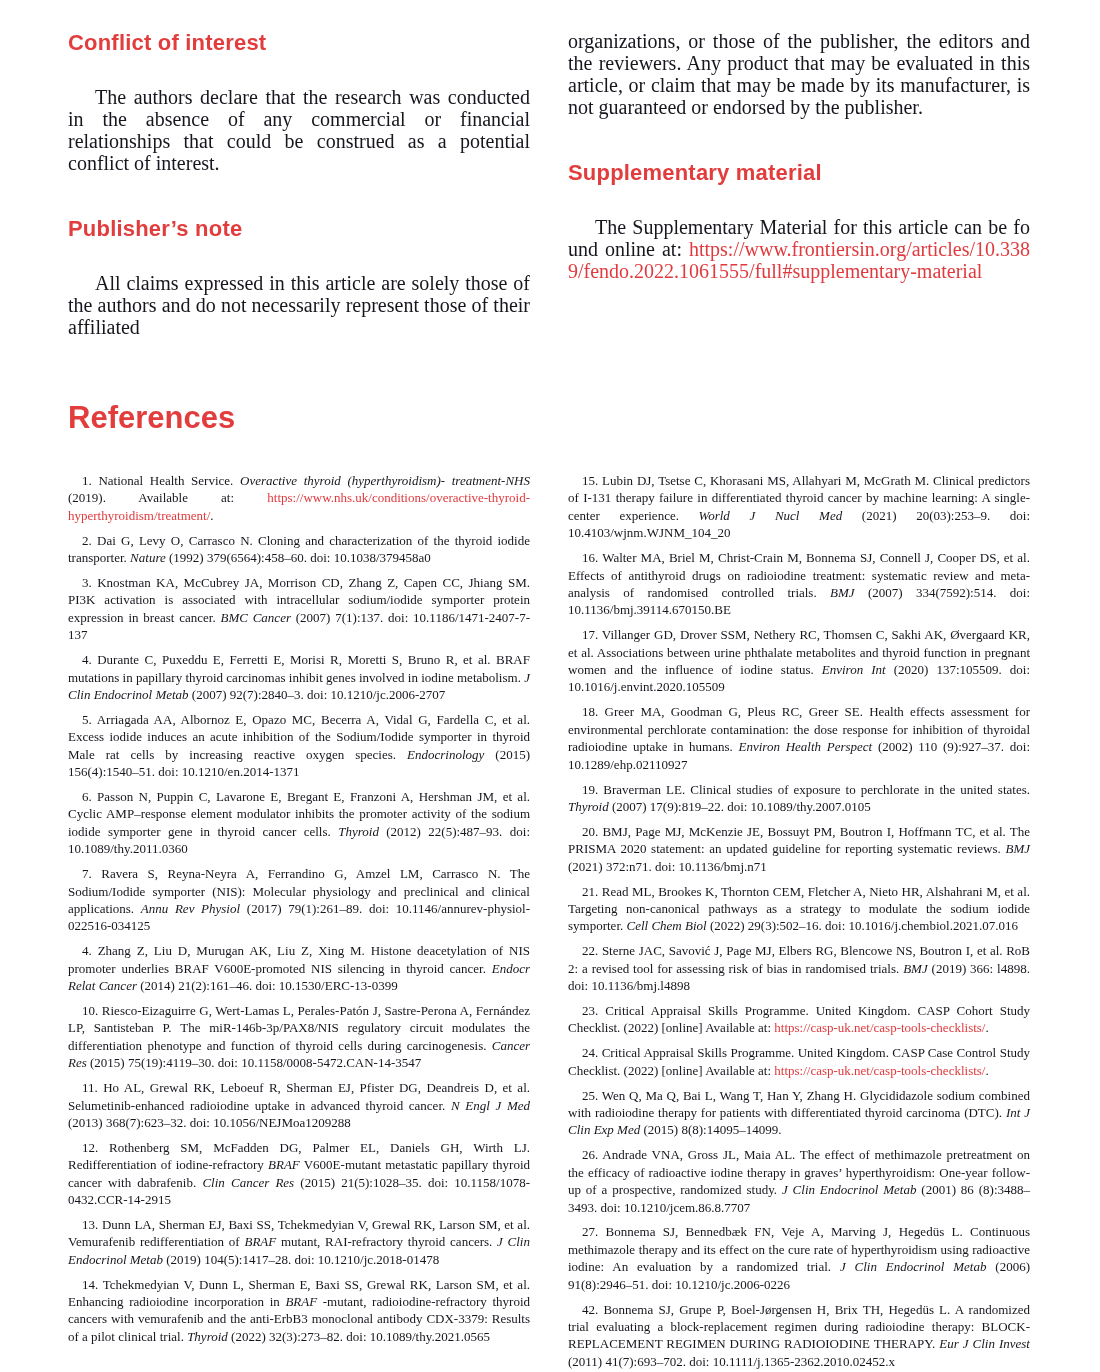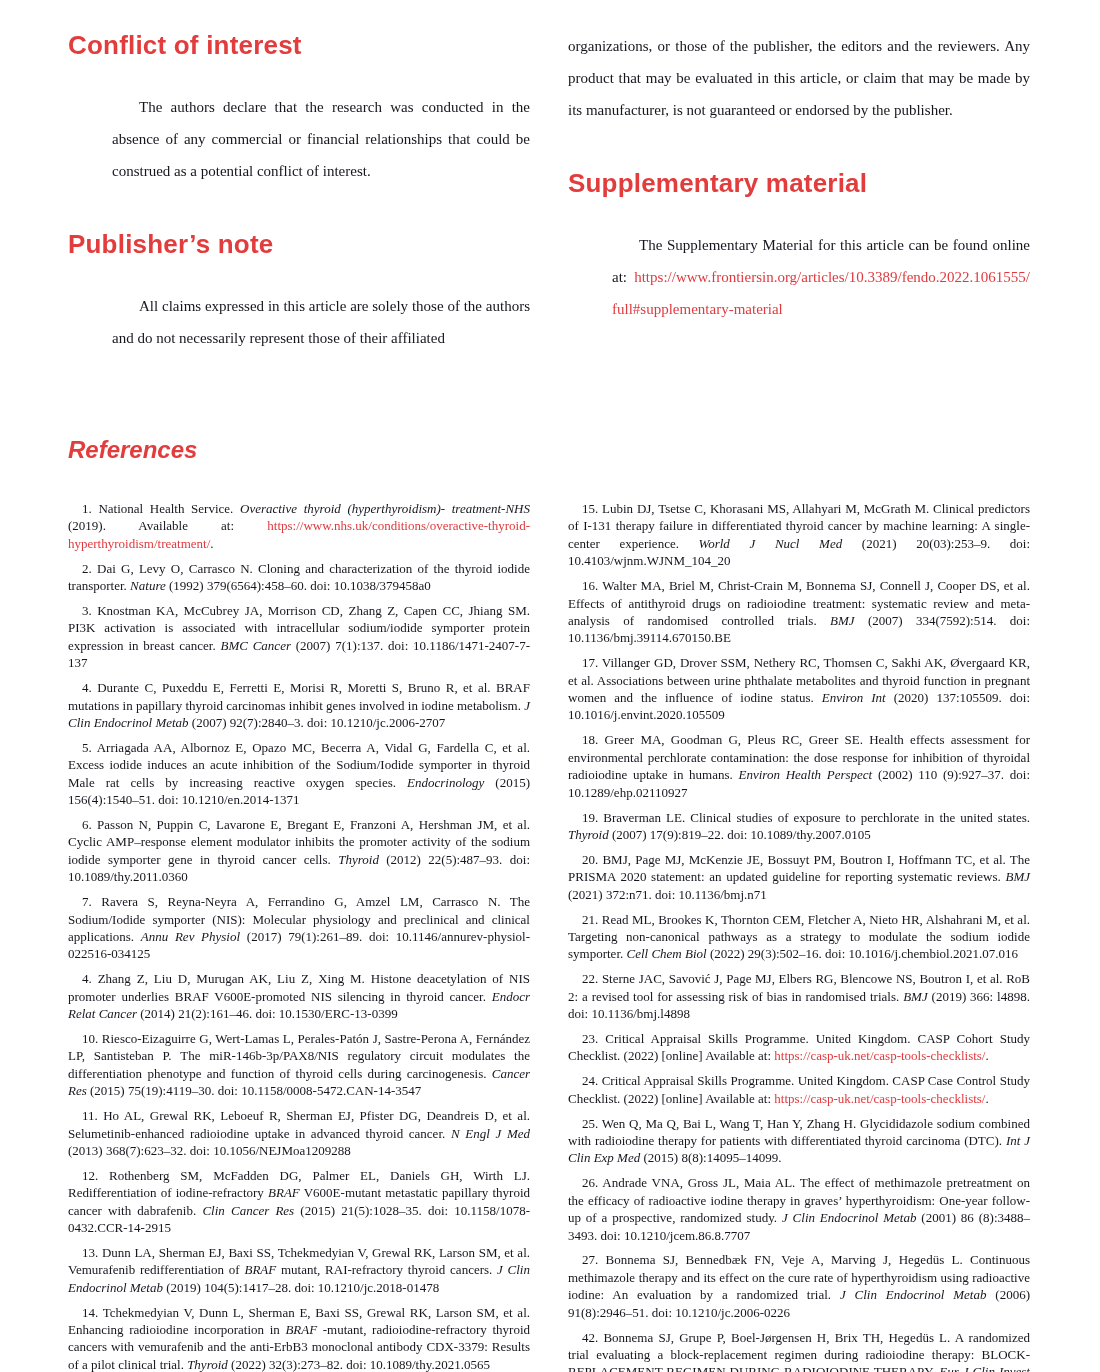--- a/index.html
+++ b/index.html
@@ -18,40 +18,39 @@
     color:var(--ink);
   }
   .two-col{
     display:grid;
     grid-template-columns:1fr 1fr;
     column-gap:38px;
   }
   h2.section-title{
     font-family:"Liberation Sans","DejaVu Sans",sans-serif;
     font-weight:700;
-    font-size:26px;
+    font-size:22px;
     letter-spacing:.2px;
     color:var(--red);
     margin:0 0 30px 0;
   }
   h2.section-title.mt{margin-top:42px;}
   p.body{
-    font-size:15px;
-    line-height:32px;
+    font-size:20px;
+    line-height:22px;
     text-align:justify;
     color:var(--ink);
   }
-  p.body.indent{text-indent:27px;margin-left:44px;}
+  p.body.indent{text-indent:27px;}
   h2.refs-title{
     font-family:"Liberation Sans","DejaVu Sans",sans-serif;
     font-weight:700;
-    font-size:24px;
+    font-size:31px;
     color:var(--red);
-    margin:82px 0 36px 0;
-    font-style:italic;
+    margin:62px 0 36px 0;
   }
   .refs-col p.ref{
     font-size:13px;
     line-height:17.4px;
     text-align:justify;
     text-indent:14px;
     margin:0 0 7.5px 0;
     color:var(--ink);
   }
   .it{font-style:italic;}

